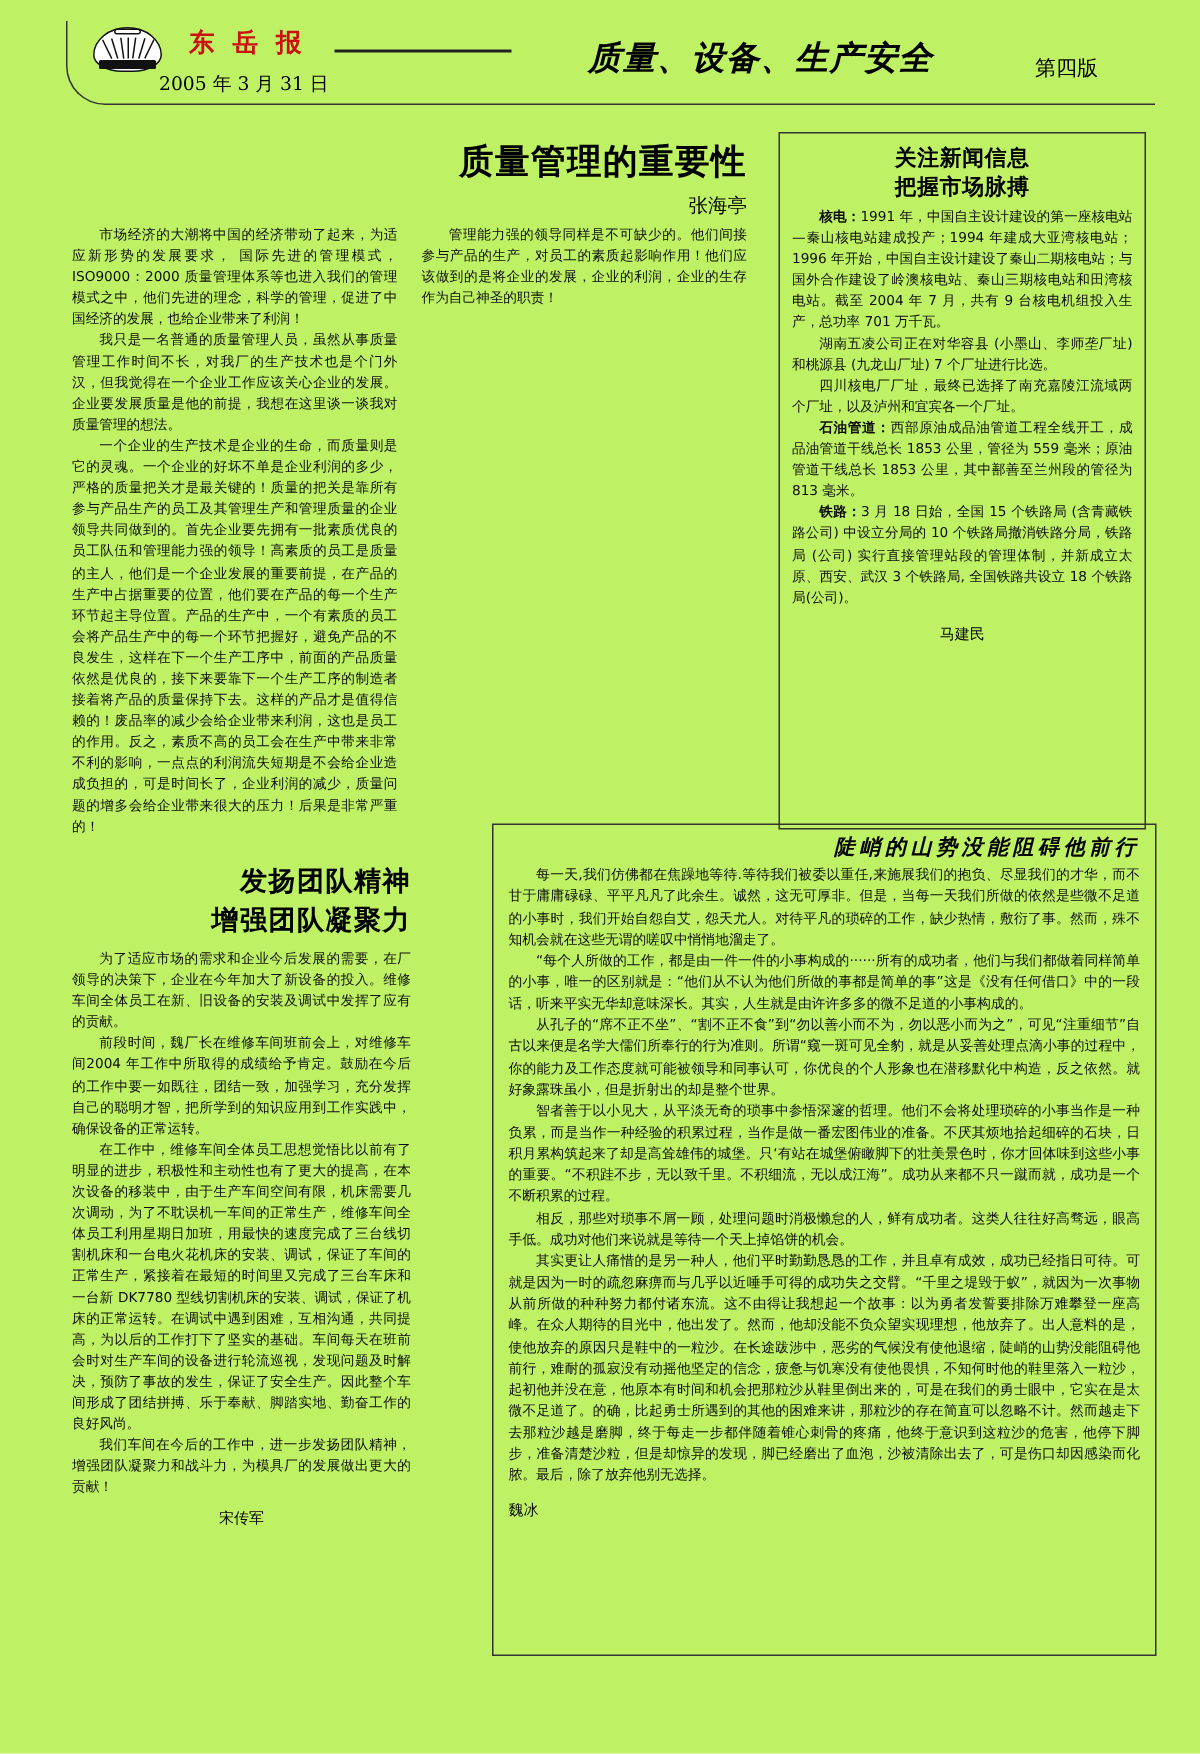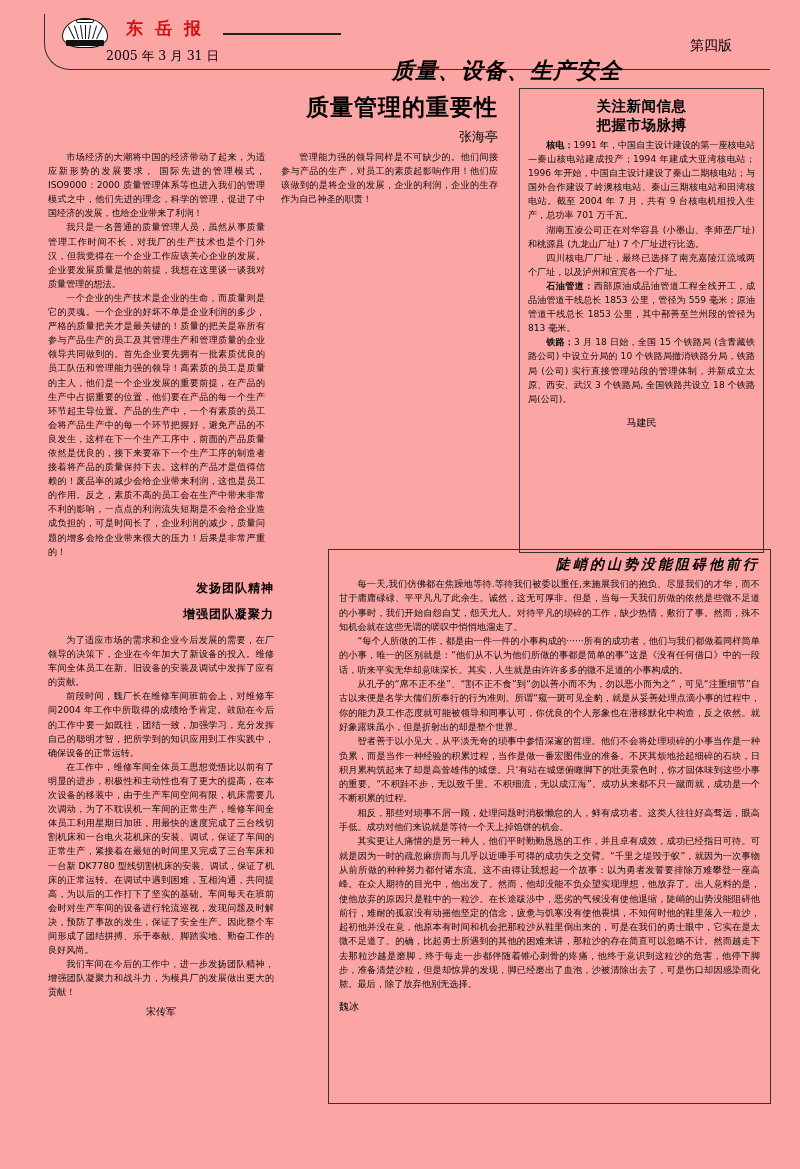--- a/index.html
+++ b/index.html
@@ -8,21 +8,21 @@
     background: #ffffff;
   }
   body {
     font-family: "DejaVu Sans", "Liberation Sans", sans-serif;
     color: #000;
   }
   #page {
     position: relative;
     width: 800px;
     height: 1169px;
-    background: #fca5a5;
+    background: #bef264;
     overflow: hidden;
     box-sizing: border-box;
     padding-left: 48px;
   }
 
   
   #masthead {
     position: absolute;
     left: 40px;
     top: 8px;
@@ -115,21 +115,20 @@
   .section-title {
     position: absolute;
     left: 352px;
     top: 16px;
     font-family: "DejaVu Serif", "Liberation Serif", serif;
     font-size: 22px;
     font-weight: bold;
     font-style: italic;
     letter-spacing: 1px;
     white-space: nowrap;
-    margin-top: 32px;
   }
   .page-number {
     position: absolute;
     left: 650px;
     top: 29px;
     font-family: "DejaVu Serif", "Liberation Serif", serif;
     font-size: 14px;
     white-space: nowrap;
   }
 
@@ -185,21 +184,21 @@
   }
 
   
   #team-article {
     position: absolute;
     left: 48px;
     top: 575px;
     width: 226px;
   }
   #team-article .artitle {
-    font-size: 12px;
+    font-size: 18px;
     letter-spacing: 1px;
     line-height: 26px;
   }
   #team-article .artitle.sub { margin-bottom: 6px; }
   #team-body { }
   #team-article .signoff { margin-top: 6px; }
 
   
   #news-box {
     position: absolute;

